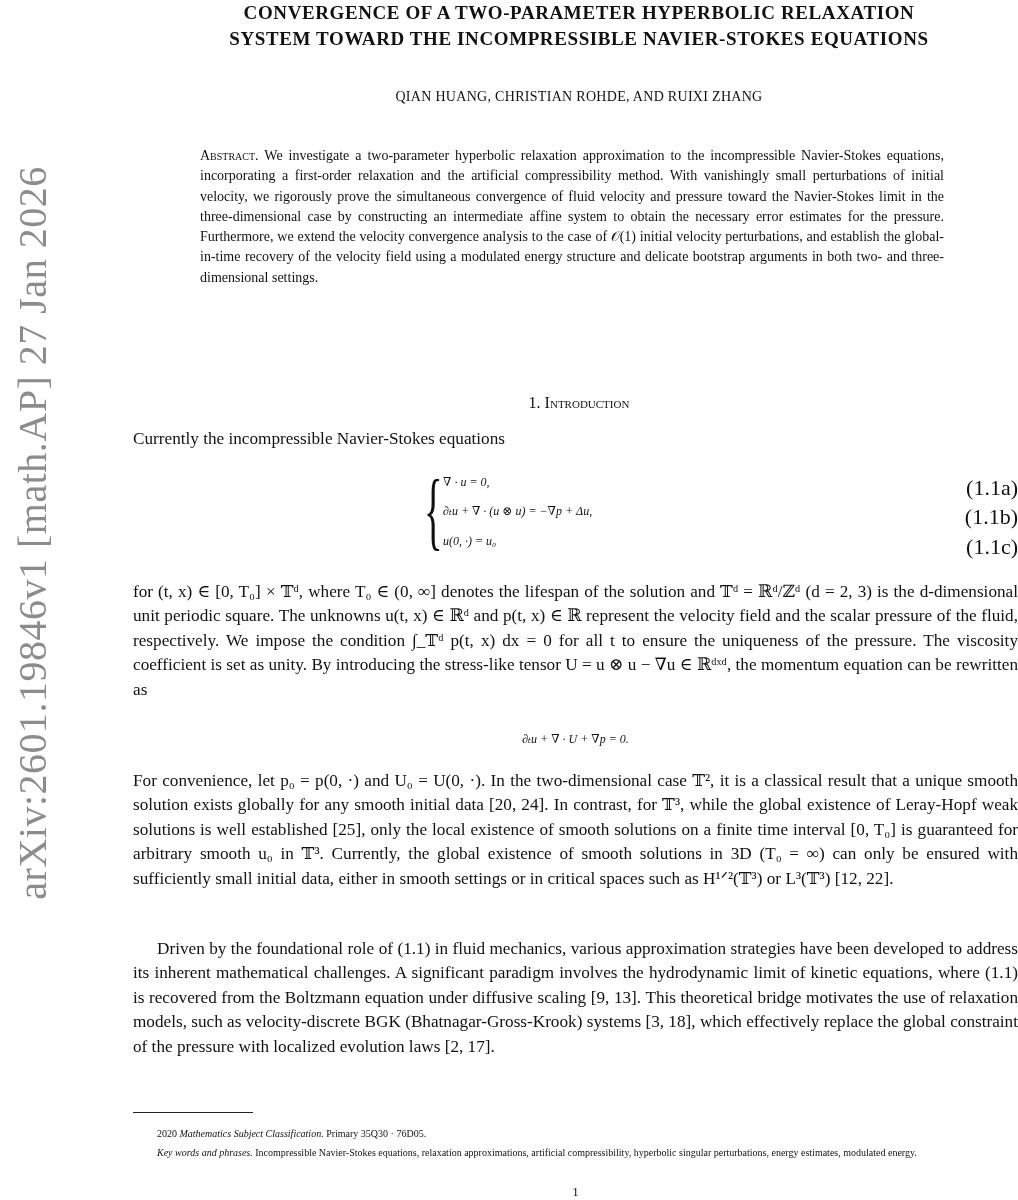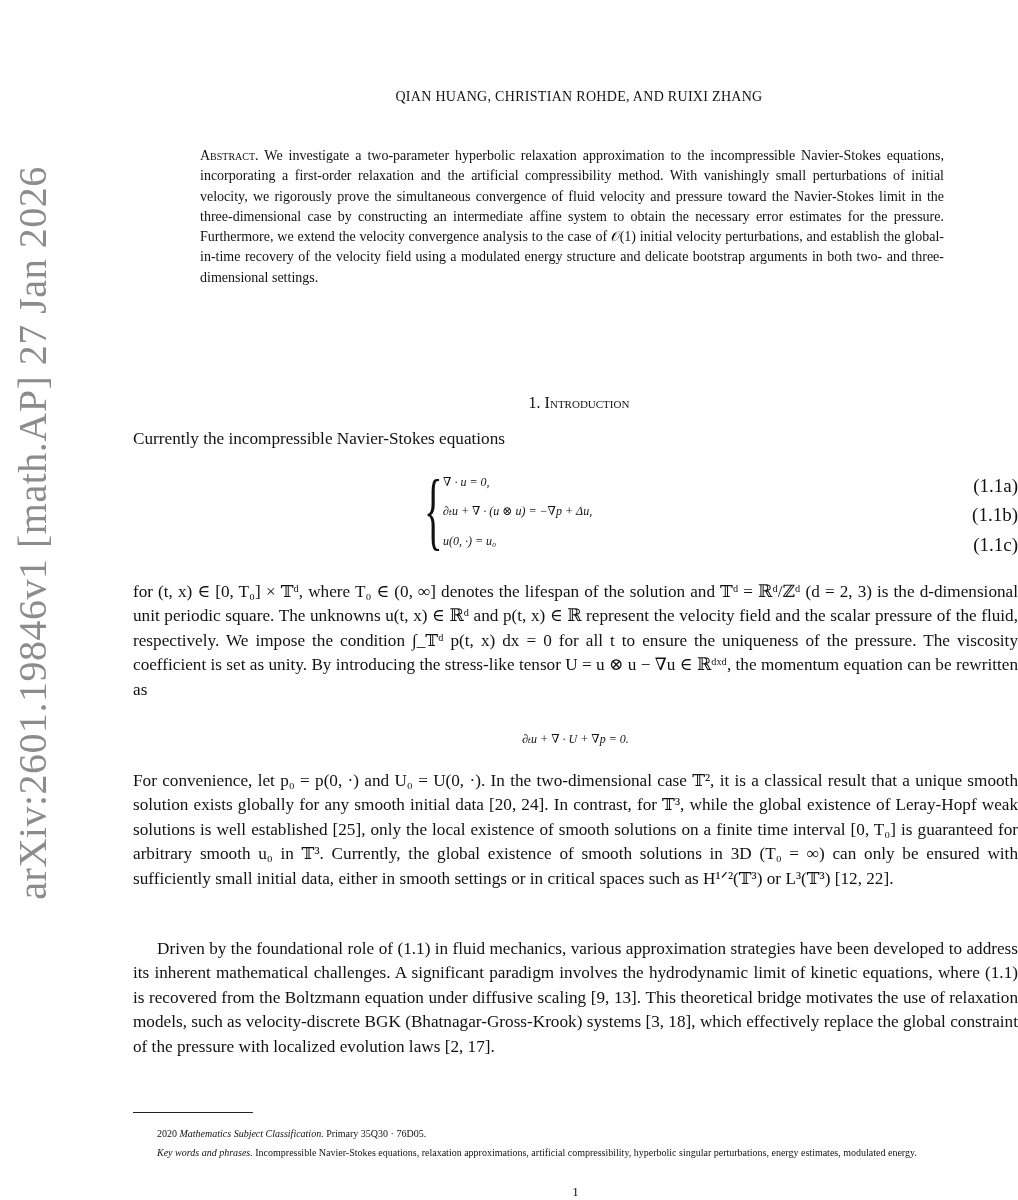--- a/index.html
+++ b/index.html
@@ -18,21 +18,21 @@
   .sc { font-variant: small-caps; }
   .section { position: absolute; left: 140px; top: 394px; width: 878px; text-align: center;
          font-size: 16px; }
   .para { position: absolute; left: 133px; width: 885px; font-size: 17.2px; line-height: 24.4px;
          text-align: justify; }
   .p0 { top: 427px; }
   .eqblock { position: absolute; left: 400px; top: 470px; width: 618px; height: 92px; }
   .brace { position: absolute; left: 24px; top: -6px; font-size: 86px; line-height: 92px;
          transform: scaleX(0.45); transform-origin: left; }
   .eqline { position: absolute; left: 43px; font-size: 12px; font-style: italic; }
-  .eqnum { position: absolute; right: 0; font-size: 19px; }
+  .eqnum { position: absolute; right: 0; font-size: 22px; }
   .l1 { top: 5px; } .l2 { top: 34px; } .l3 { top: 64px; }
   .p1 { top: 580px; }
   .centereq { position: absolute; left: 133px; top: 732px; width: 885px; text-align: center;
          font-size: 12px; font-style: italic; }
   .p2 { top: 769px; }
   .p3 { top: 937px; text-indent: 24px; }
   .rule { position: absolute; left: 133px; top: 1112px; width: 120px; height: 1px; background: #222; }
   .fn { position: absolute; left: 133px; width: 885px; font-size: 10px; line-height: 20px; }
   .fn1 { top: 1124px; text-indent: 24px; }
   .fn2 { top: 1143px; text-indent: 24px; text-align: justify; }
@@ -40,20 +40,22 @@
   i, .it { font-style: italic; }
 </style>
 </head>
 <body>
 
 <div class="side-stamp">
   <span>arXiv:2601.19846v1  [math.AP]  27 Jan 2026</span>
 </div>
 
 <div class="title">
+  <div>CONVERGENCE OF A TWO-PARAMETER HYPERBOLIC RELAXATION</div>
+  <div>SYSTEM TOWARD THE INCOMPRESSIBLE NAVIER-STOKES EQUATIONS</div>
 </div>
 
 <div class="authors">QIAN HUANG, CHRISTIAN ROHDE, AND RUIXI ZHANG</div>
 
 <div class="abstract">
   <span class="sc">Abstract.</span>
   <span>We investigate a two-parameter hyperbolic relaxation approximation to the incompressible Navier-Stokes equations, incorporating a first-order relaxation and the artificial compressibility method. With vanishingly small perturbations of initial velocity, we rigorously prove the simultaneous convergence of fluid velocity and pressure toward the Navier-Stokes limit in the three-dimensional case by constructing an intermediate affine system to obtain the necessary error estimates for the pressure. Furthermore, we extend the velocity convergence analysis to the case of 𝒪(1) initial velocity perturbations, and establish the global-in-time recovery of the velocity field using a modulated energy structure and delicate bootstrap arguments in both two- and three-dimensional settings.</span>
 </div>
 
 <div class="section">

